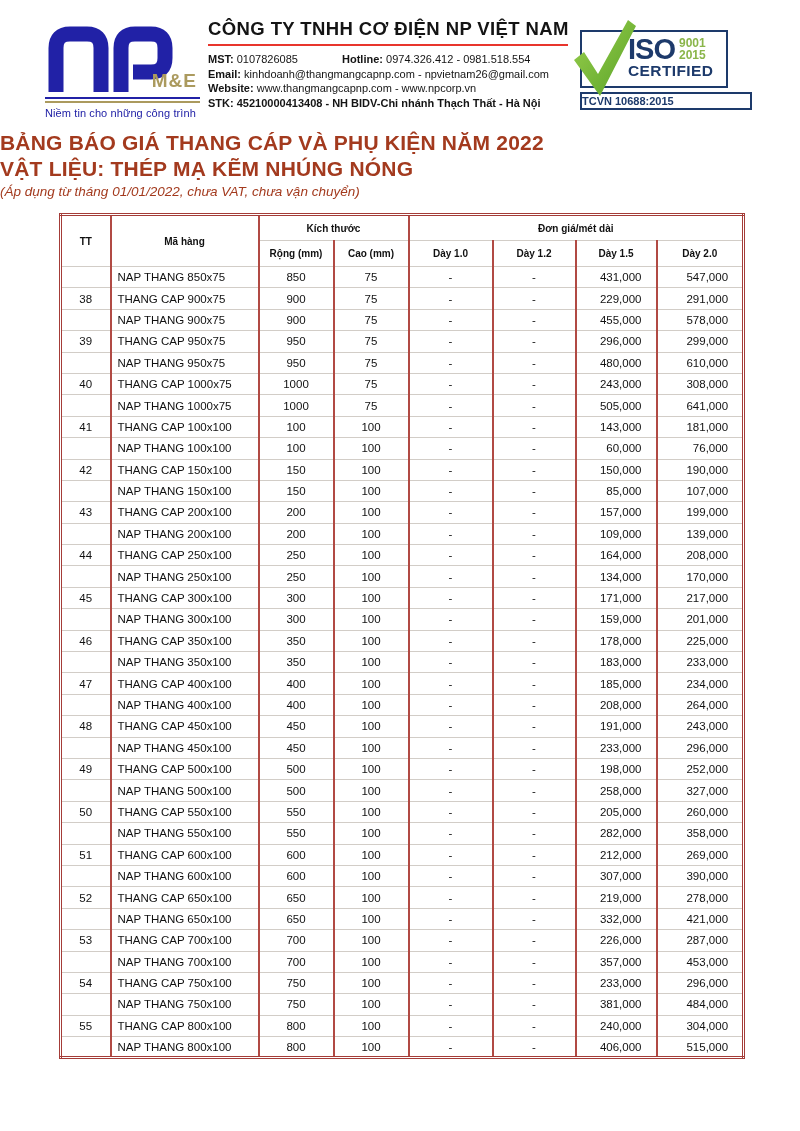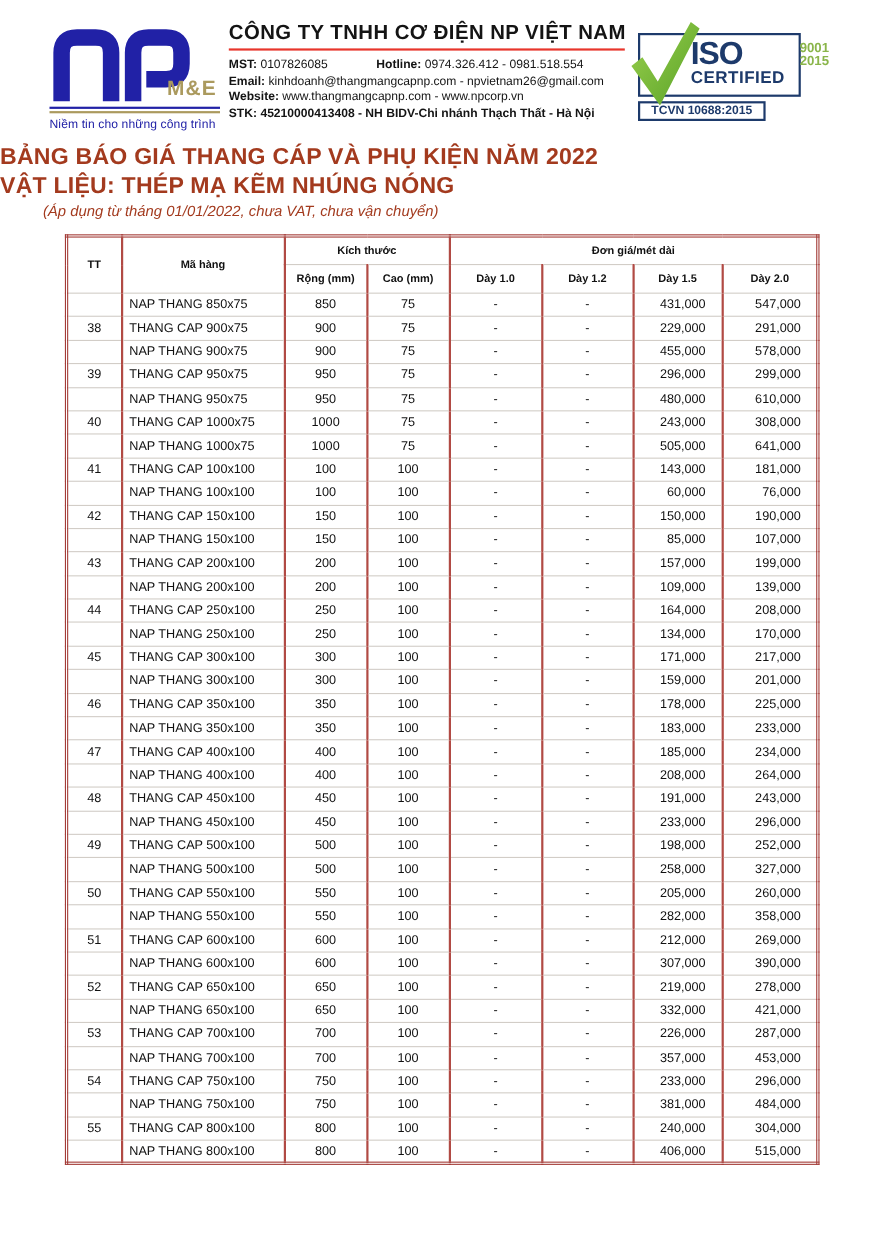--- a/index.html
+++ b/index.html
@@ -48,38 +48,38 @@
   .iso-badge { position:absolute; left:574px; top:12px; width:158px; }
   .iso-box {
     position:relative; margin-left:6px; margin-top:18px;
     width:148px; height:58px;
     border:2px solid #1d3a6b; background:#fff;
     padding:4px 4px 2px 46px;
   }
   .iso-check {
     position:absolute; left:-12px; top:-16px; width:70px; height:86px; z-index:2;
   }
-  .iso-row1 { display:flex; align-items:flex-start;gap:48px; }
+  .iso-row1 { display:flex; align-items:flex-start; }
   .iso-word { font-size:29px; font-weight:bold; color:#1d3a6b; line-height:26px; letter-spacing:-1px; }
   .iso-years { display:flex; flex-direction:column; margin-left:4px; margin-top:1px; }
   .iso-years span { font-size:12px; font-weight:bold; color:#8ab54a; line-height:12px; }
   .iso-cert { font-size:15.5px; font-weight:bold; color:#1d3a6b; letter-spacing:0.4px; line-height:18px; }
   .tcvn-box {
-    margin-left:6px; margin-top:4px; width:116px;
+    margin-left:6px; margin-top:4px; width:172px;
     border:2px solid #1d3a6b; background:#fff;
-    text-align:center; font-size:11px; font-weight:bold; color:#1d3a6b;
+    text-align:left; font-size:11px; font-weight:bold; color:#1d3a6b;
     padding:1px 0;
   }
 
   
   .title-block { position:absolute; left:0; top:130px; width:768px; text-align:left; }
   .title-line1, .title-line2 {
     font-size:21px; font-weight:bold; color:#a33a1e; line-height:26px; letter-spacing:0.2px;
   }
-  .title-note { font-size:13.5px; font-style:italic; color:#a33a1e; margin-top:2px;padding-left:39px; }
+  .title-note { font-size:13.5px; font-style:italic; color:#a33a1e; margin-top:2px; }
 
   
   .price-table {
     position:absolute; left:59px; top:213px;
     width:683px;
     border-collapse:collapse;
     border:3px double #a43c38;
     table-layout:fixed;
   }
   .price-table th, .price-table td {

